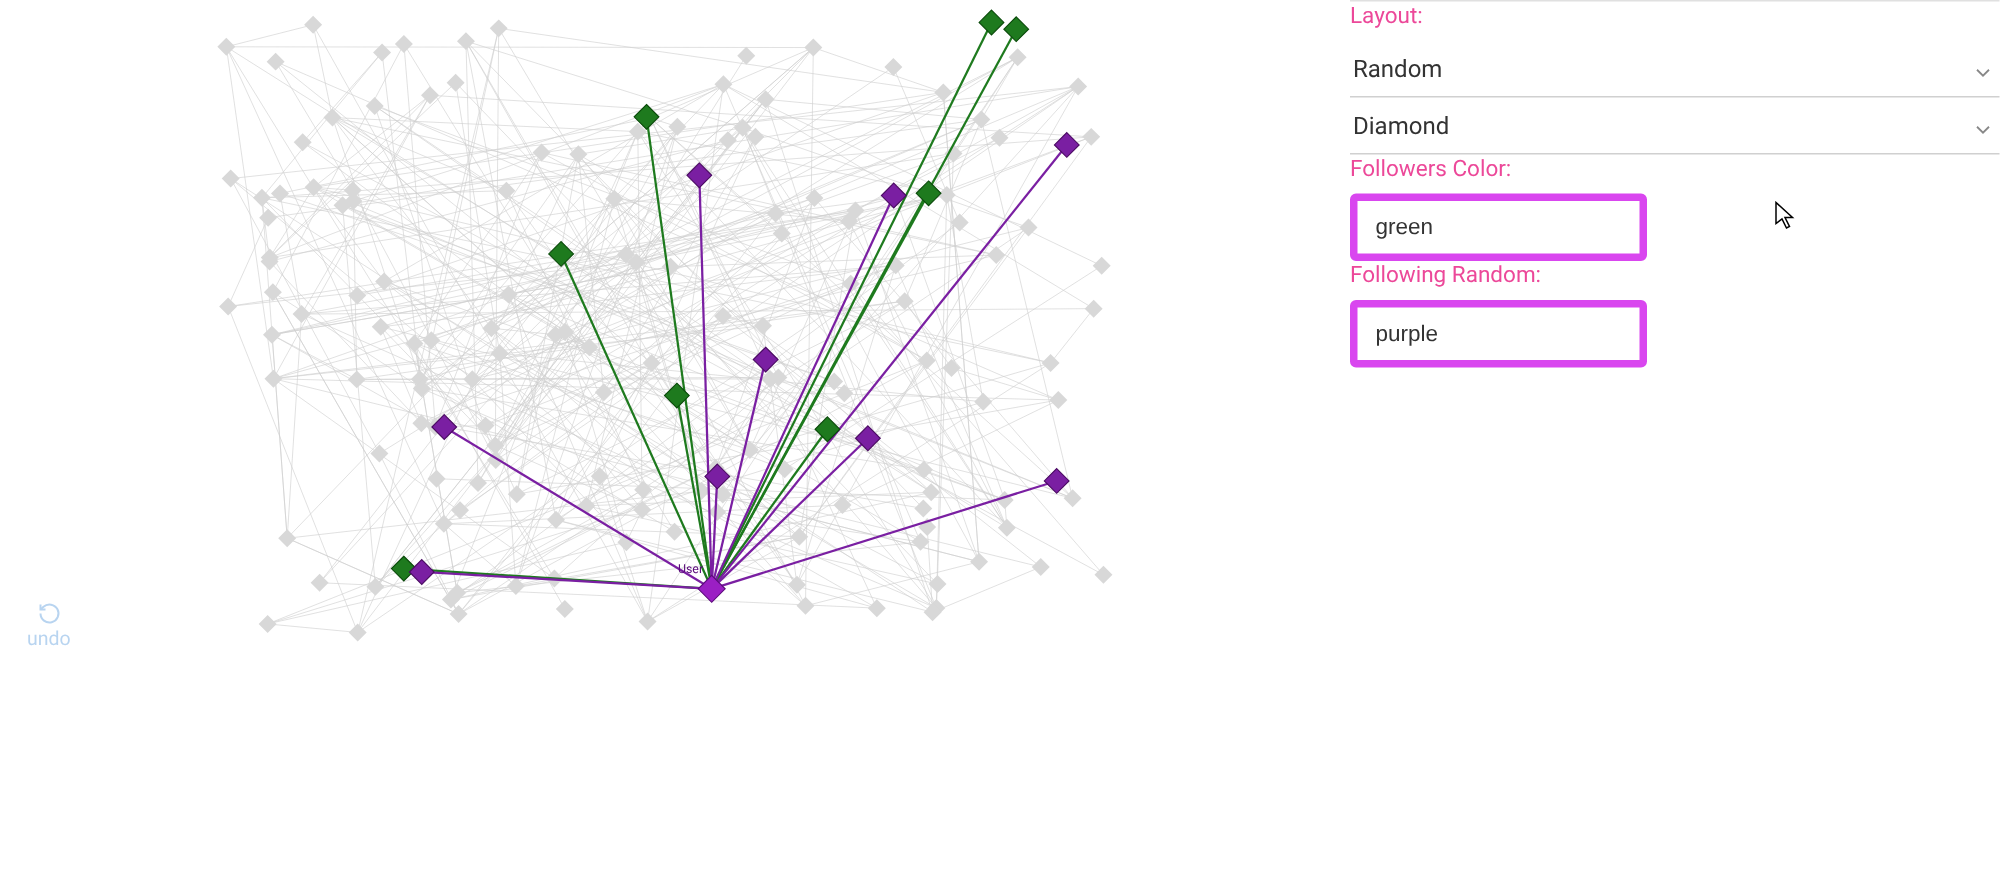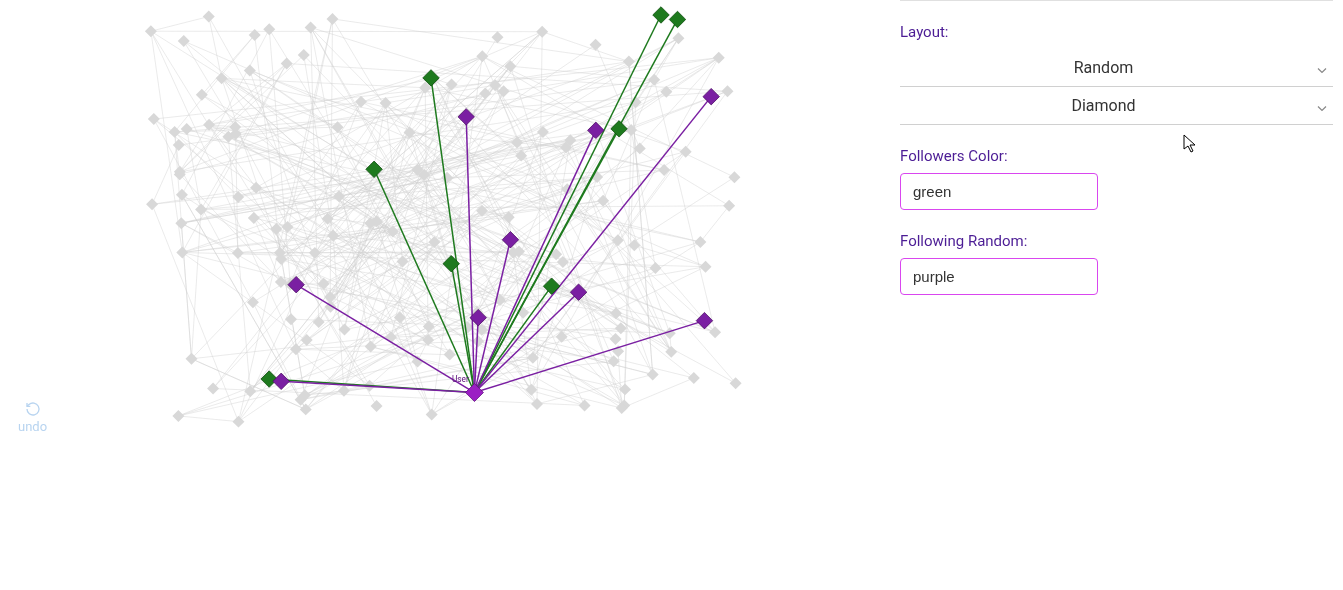--- a/index.html
+++ b/index.html
@@ -6,25 +6,25 @@
   html, body { width: 1343px; height: 590px; font-family: -apple-system, BlinkMacSystemFont, "Segoe UI", Roboto, "Helvetica Neue", Arial, sans-serif; background: #fff; overflow: hidden; }
   .app { display: flex; width: 100%; height: 100%; }
   .graph-pane { position: relative; width: 880px; height: 442px; }
   .graph-svg { position: absolute; inset: 0; width: 100%; height: 100%; }
   .undo-block { position: absolute; left: 18px; bottom: 8px; text-align: right; color: #b8d4f0; font-size: 13px; cursor: pointer; }
   .undo-block svg { display: block; margin: 0 auto 2px; }
   .side-pane { flex: 1; padding: 0 10px 0 20px; }
   .tabs { display: flex; border-bottom: 1px solid #e0e0e0; }
   .tab { flex: 1; text-align: center; padding: 22px 0 18px; font-size: 16px; color: #444; cursor: pointer; border: 1px solid transparent; border-bottom: none; }
   .tab.active { border: 1px solid #e0e0e0; border-top: 2px solid #2563eb; border-bottom: 1px solid #fff; margin-bottom: -1px; background: #fff; }
-  .field-label { font-size: 15px; color: #4c1d95; margin-top: 22px; margin-bottom: 8px; }
-  .select-wrap { position: relative; width: 100%; text-align: center; }
+  .field-label { font-size: 15px; color: #ec4899; margin-bottom: 8px; }
+  .select-wrap { position: relative; width: 100%; }
   .select { width: 100%; border: none; border-bottom: 1px solid #d0d0d0; padding: 9px 28px 9px 2px; font-size: 16px; color: #333; background: transparent; cursor: pointer; }
   .select-wrap .chev { position: absolute; right: 6px; top: 50%; transform: translateY(-50%); pointer-events: none; color: #888; }
-  .text-input { width: 198px; border: 1px solid #d946ef; border-radius: 4px; padding: 9px 12px; font-size: 15px; color: #333; }
+  .text-input { width: 198px; border: 5px solid #d946ef; border-radius: 4px; padding: 9px 12px; font-size: 15px; color: #333; }
   .cursor { position: absolute; pointer-events: none; }
 </style>
 </head>
 <body>
 
 <div class="app">
   <div class="graph-pane">
     <svg class="graph-svg" viewBox="0 0 880 590">
       <g id="bg-edges">
           <line x1="186.71124828532237" y1="522.1343449931413" x2="377.1090534979424" y2="308.99991426611797" stroke="#cfcfcf" stroke-width="0.8" opacity="0.7"></line>

